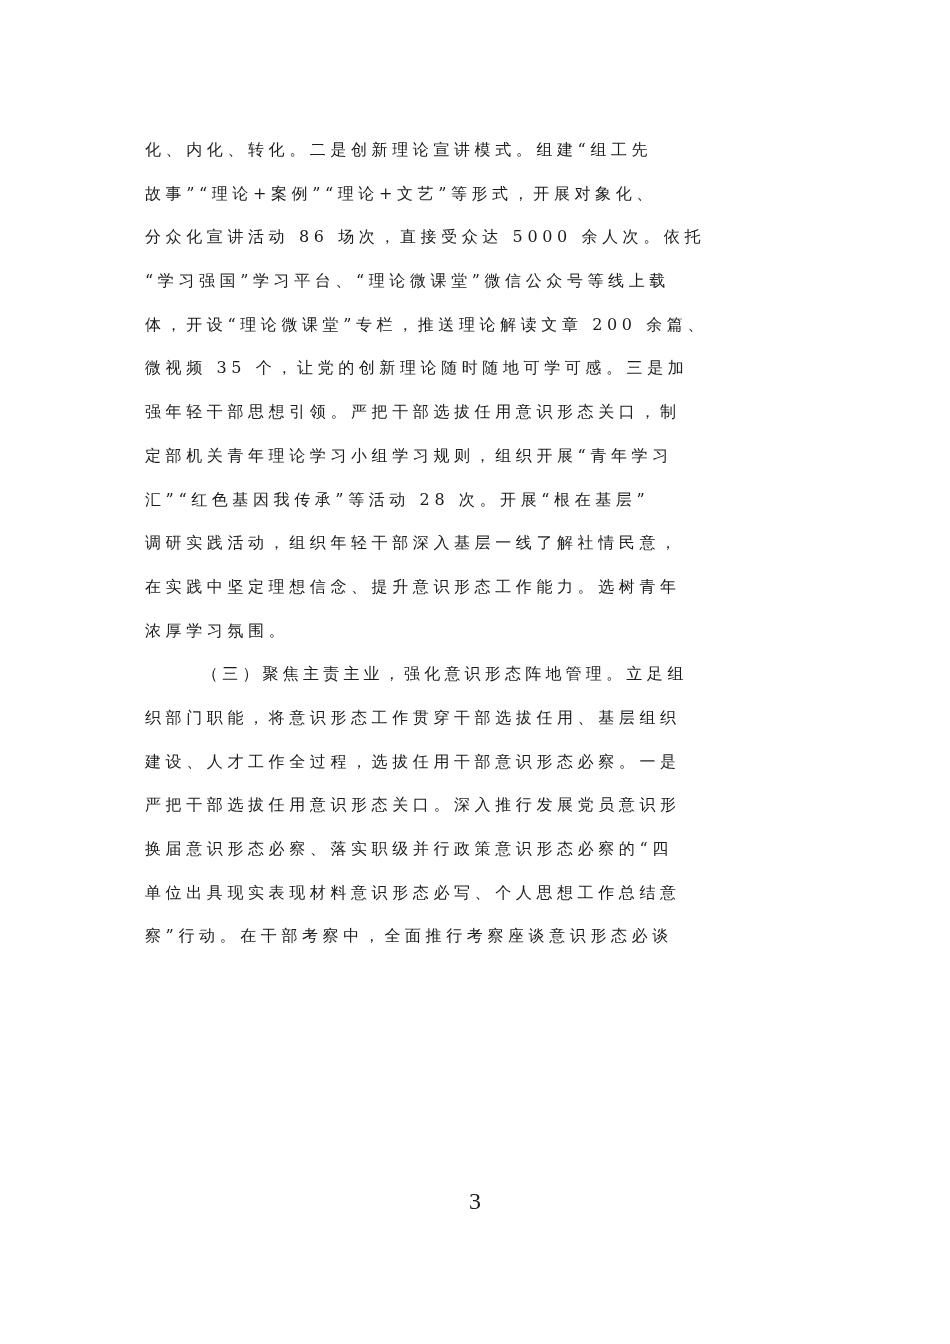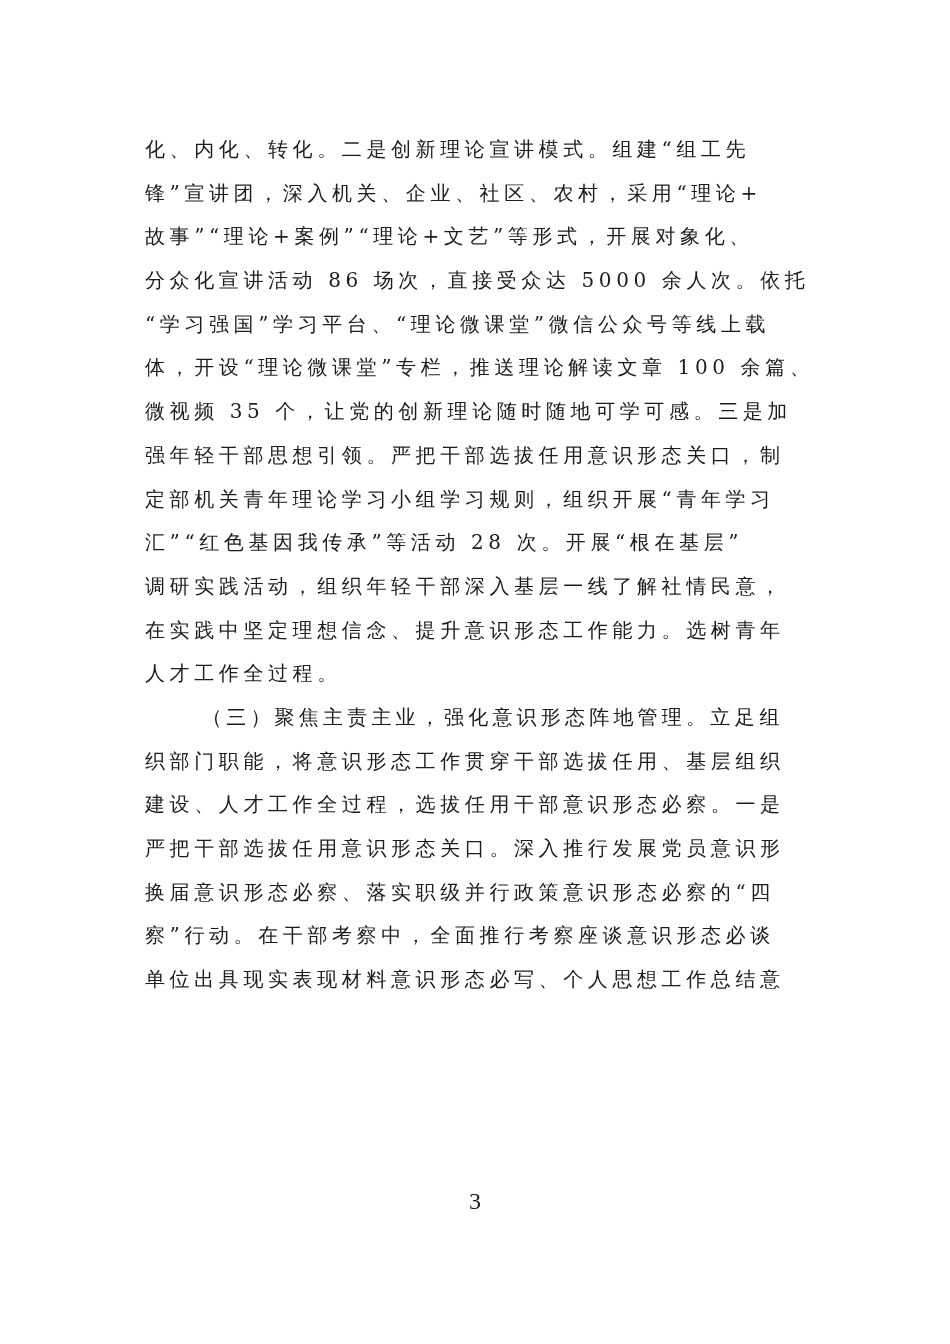--- a/index.html
+++ b/index.html
@@ -25,21 +25,21 @@
   .body-text {
     position: absolute;
     left: 145px;
     top: 128px;
     width: 672px;
   }
   .line {
     display: block;
     height: 43.7px;
     line-height: 43.7px;
-    font-size: 20px;
+    font-size: 16px;
     white-space: nowrap;
     letter-spacing: 4.6px;
     color: #1c1c1c;
   }
   .line.indent {
     padding-left: 57px;
   }
   .bold {
     font-weight: normal;
     letter-spacing: 4.2px;
@@ -54,37 +54,36 @@
     font-size: 24px;
     color: #1c1c1c;
   }
 </style>
 </head>
 <body>
 
 <div class="page">
   <div class="body-text">
     <span class="line">化、内化、转化。二是创新理论宣讲模式。组建“组工先</span>
-    <span class="line">锋”宣讲团，深入机关、企业、社区、农村，采用“理论+</span>
     <span class="line">故事”“理论+案例”“理论+文艺”等形式，开展对象化、</span>
     <span class="line">分众化宣讲活动 86 场次，直接受众达 5000 余人次。依托</span>
     <span class="line">“学习强国”学习平台、“理论微课堂”微信公众号等线上载</span>
-    <span class="line">体，开设“理论微课堂”专栏，推送理论解读文章 100 余篇、</span>
+    <span class="line">体，开设“理论微课堂”专栏，推送理论解读文章 200 余篇、</span>
     <span class="line">微视频 35 个，让党的创新理论随时随地可学可感。三是加</span>
     <span class="line">强年轻干部思想引领。严把干部选拔任用意识形态关口，制</span>
     <span class="line">定部机关青年理论学习小组学习规则，组织开展“青年学习</span>
     <span class="line">汇”“红色基因我传承”等活动 28 次。开展“根在基层”</span>
     <span class="line">调研实践活动，组织年轻干部深入基层一线了解社情民意，</span>
     <span class="line">在实践中坚定理想信念、提升意识形态工作能力。选树青年</span>
-    <span class="line">人才工作全过程。</span>
+    <span class="line">浓厚学习氛围。</span>
 
     <span class="line indent"><span class="bold">（三）聚焦主责主业，强化意识形态阵地管理。</span><span>立足组</span></span>
 
     <span class="line">织部门职能，将意识形态工作贯穿干部选拔任用、基层组织</span>
     <span class="line">建设、人才工作全过程，选拔任用干部意识形态必察。一是</span>
     <span class="line">严把干部选拔任用意识形态关口。深入推行发展党员意识形</span>
     <span class="line">换届意识形态必察、落实职级并行政策意识形态必察的“四</span>
+    <span class="line">单位出具现实表现材料意识形态必写、个人思想工作总结意</span>
     <span class="line">察”行动。在干部考察中，全面推行考察座谈意识形态必谈</span>
-    <span class="line">单位出具现实表现材料意识形态必写、个人思想工作总结意</span>
   </div>
 
   <div class="page-number">3</div>
 </div>
 
 </body></html>

